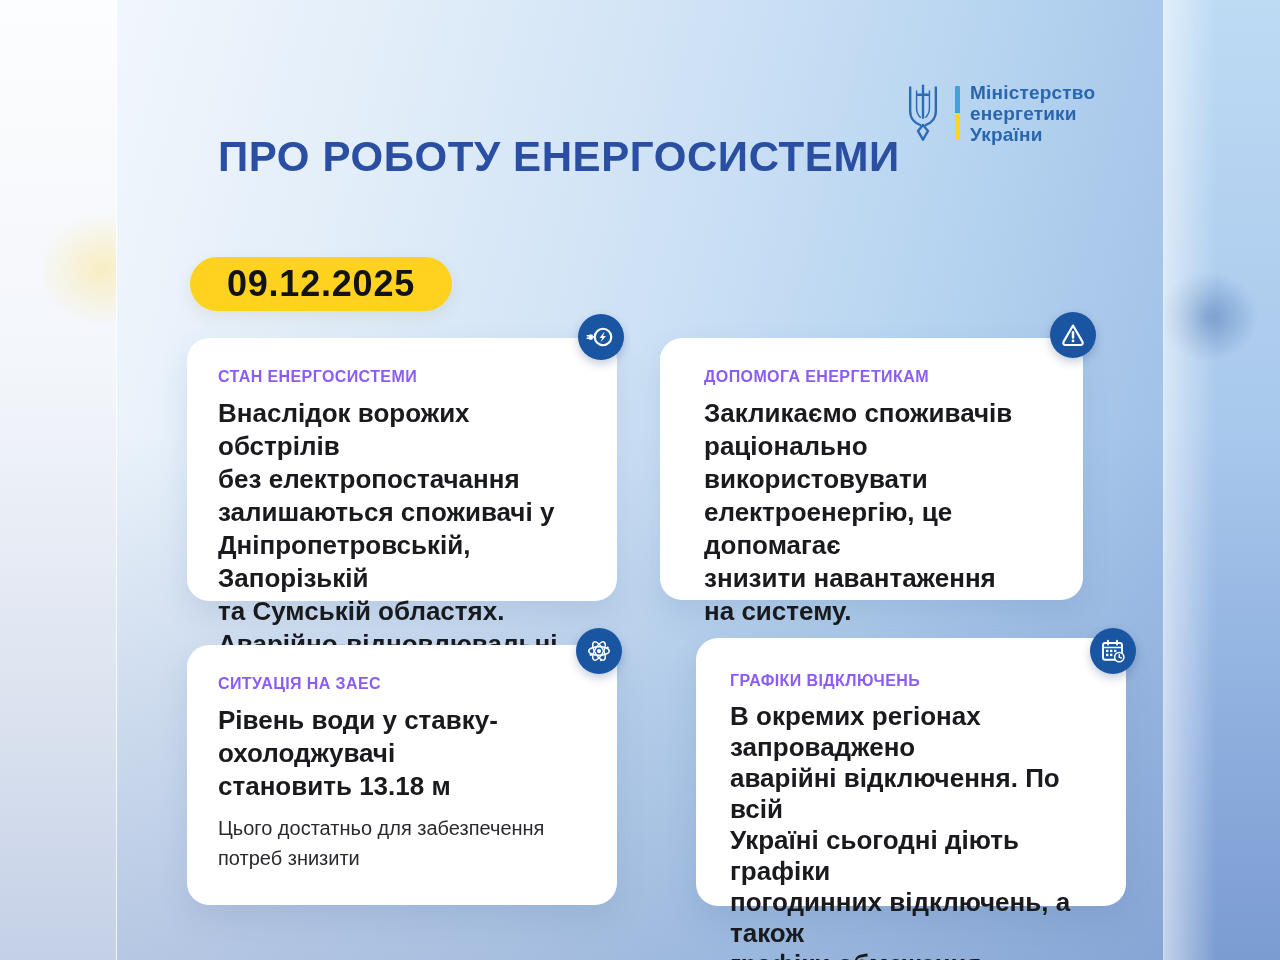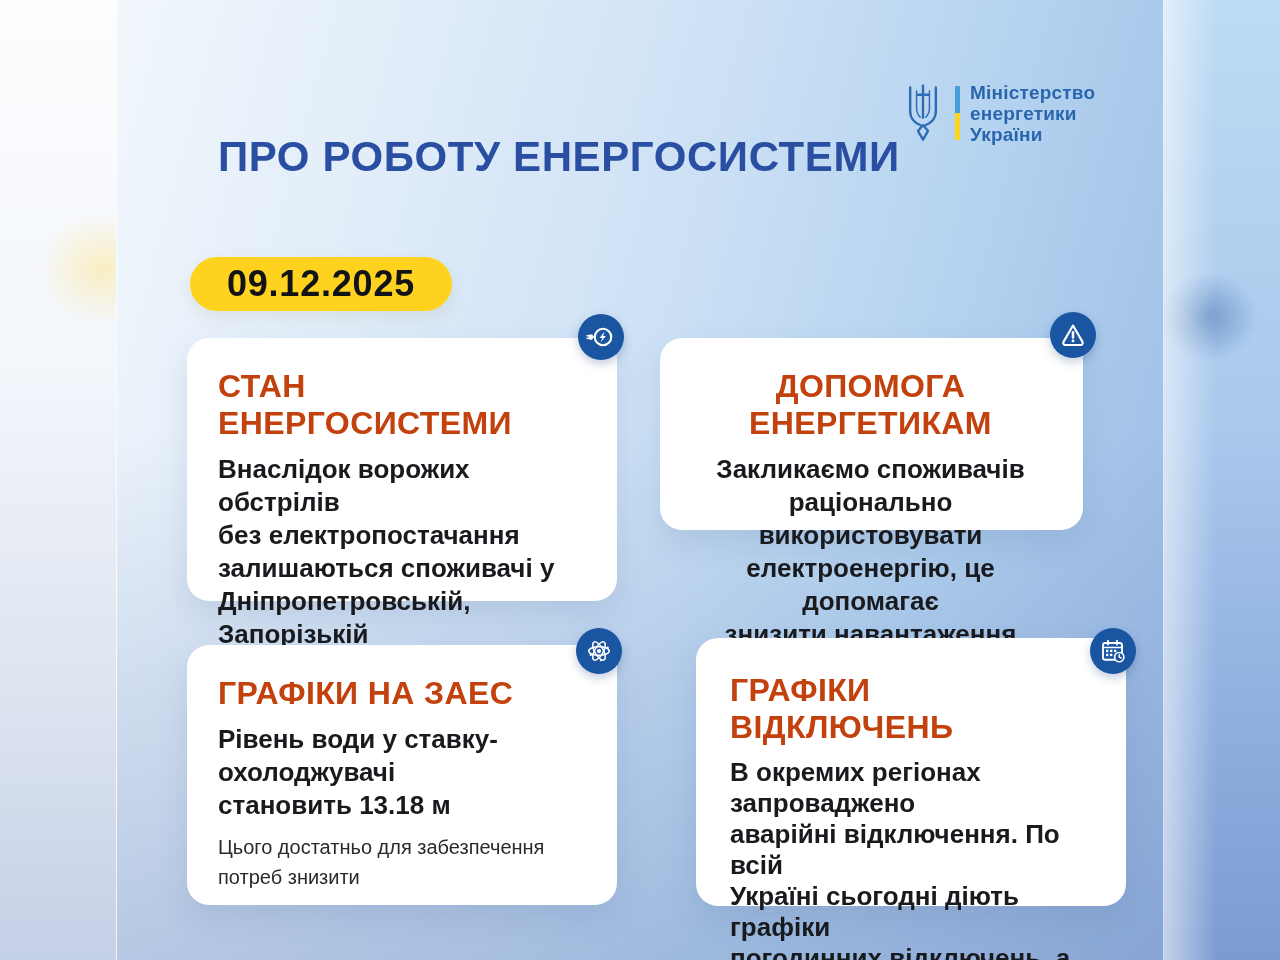--- a/index.html
+++ b/index.html
@@ -37,24 +37,24 @@
   
   .date-pill{position:absolute;left:190px;top:257px;width:262px;height:54px;border-radius:34px;
     background:#ffd21f;display:flex;align-items:center;justify-content:center;
     color:#121316;font-size:36px;font-weight:800;letter-spacing:.8px;
     box-shadow:0 6px 16px rgba(120,110,30,.10);}
   
   .card{position:absolute;background:#ffffff;border-radius:22px;
     box-shadow:0 14px 30px rgba(70,100,150,.14);
     padding:30px 26px 0 31px;box-sizing:border-box;}
   .card-1{left:187px;top:338px;width:430px;height:263px;}
-  .card-2{left:660px;top:338px;width:423px;height:192px;padding-left:24px;text-align:center;}
+  .card-2{left:660px;top:338px;width:423px;height:262px;padding-left:44px;}
   .card-3{left:187px;top:645px;width:430px;height:260px;}
   .card-4{left:660px;top:638px;width:430px;height:268px;padding-left:34px;padding-top:34px;margin-left:36px;}
-  .card-title{color:#c2410c;font-size:32px;font-weight:800;letter-spacing:.4px;margin:0 0 11px 0;}
+  .card-title{color:#8b5cf6;font-size:16px;font-weight:800;letter-spacing:.4px;margin:0 0 11px 0;}
   .card-body{color:#191a1e;font-size:26px;font-weight:700;line-height:33px;white-space:pre-line;margin:0;}
   .card-4 .card-body{line-height:31px;}
   .card-note{color:#292a2f;font-size:20px;font-weight:500;line-height:30px;white-space:pre-line;margin:10px 0 0 0;}
   
   .card-icon{position:absolute;width:46px;height:46px;border-radius:50%;background:#1a55a2;
     display:flex;align-items:center;justify-content:center;box-shadow:0 4px 10px rgba(25,60,120,.25);}
   .card-1 .card-icon{top:-24px;right:-7px;}
   .card-2 .card-icon{top:-26px;right:-13px;}
   .card-3 .card-icon{top:-17px;right:-5px;}
   .card-4 .card-icon{top:-10px;right:-10px;}
@@ -145,21 +145,21 @@
         <g stroke="#fff" stroke-width="1.2">
           <ellipse cx="12" cy="12" rx="8.2" ry="3.4"></ellipse>
           <ellipse cx="12" cy="12" rx="8.2" ry="3.4" transform="rotate(60 12 12)"></ellipse>
           <ellipse cx="12" cy="12" rx="8.2" ry="3.4" transform="rotate(120 12 12)"></ellipse>
         </g>
         <circle cx="18.9" cy="9.3" r="0.95" fill="#fff"></circle>
         <circle cx="5.4" cy="15" r="0.95" fill="#fff"></circle>
         <circle cx="13.6" cy="19.2" r="0.95" fill="#fff"></circle>
       </svg>
     </div>
-    <h2 class="card-title">ГРАФІКИ НА ЗАЕС</h2>
+    <h2 class="card-title">СИТУАЦІЯ НА ЗАЕС</h2>
     <p class="card-body">Рівень води у ставку-охолоджувачі
 становить 13.18 м</p>
     <p class="card-note">Цього достатньо для забезпечення
 потреб знизити</p>
   </section>
 
   <section class="card card-4">
     <div class="card-icon">
       <svg width="30" height="30" viewBox="0 0 24 24" fill="none">
         <rect x="4" y="5.6" width="15.2" height="13.4" rx="1.8" stroke="#fff" stroke-width="1.5"></rect>

